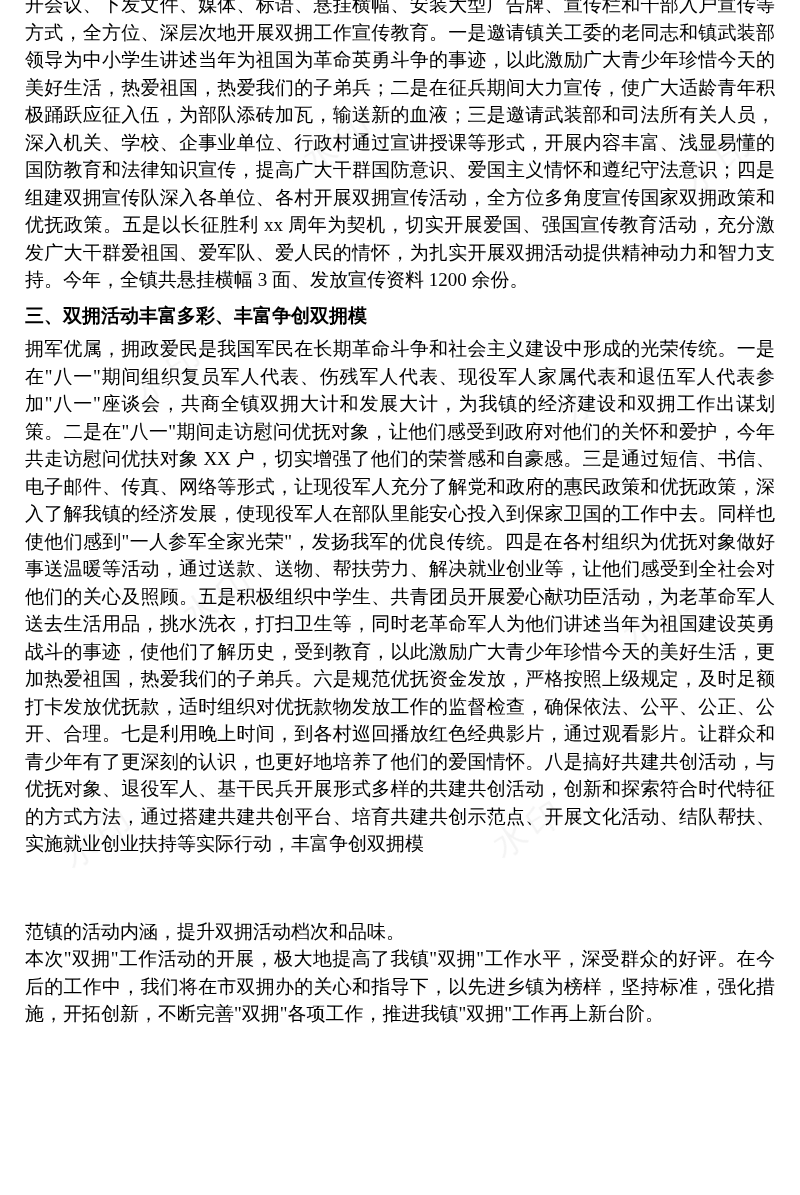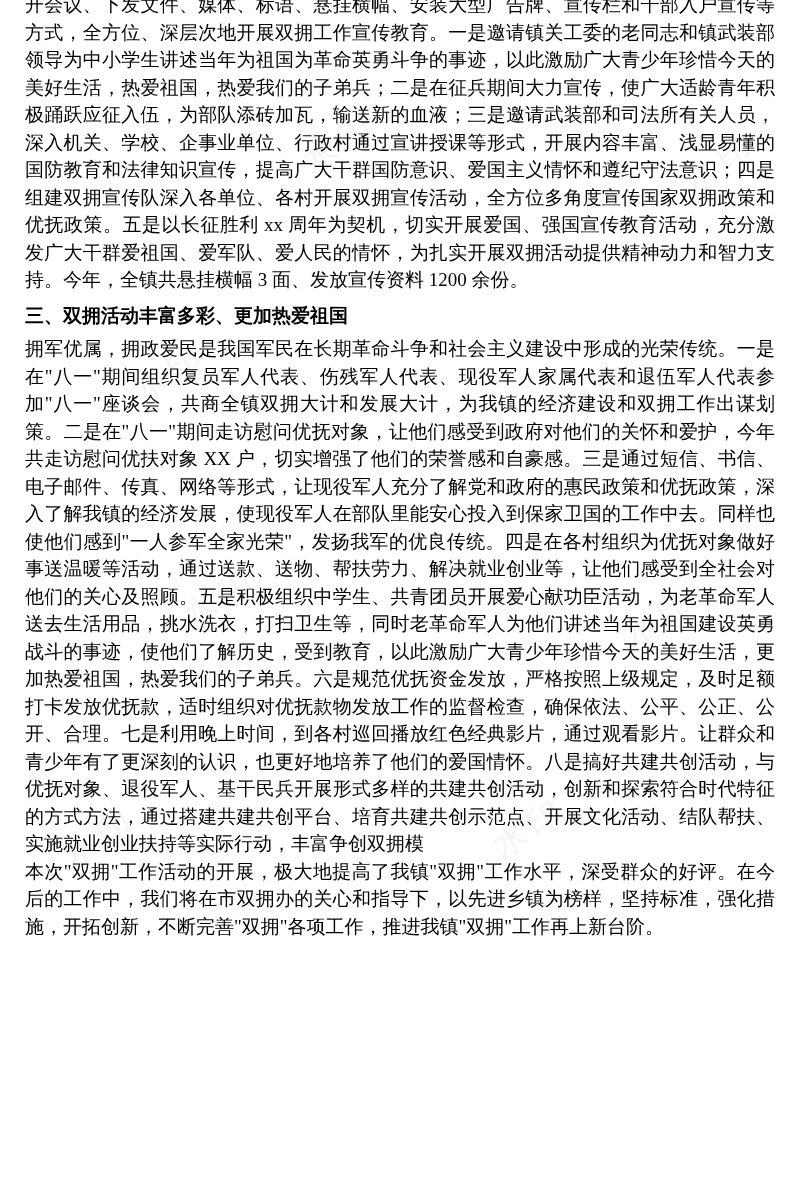--- a/index.html
+++ b/index.html
@@ -70,20 +70,21 @@
     <span style="left: 60px; top: 815px; transform: rotate(-32deg);">水印</span>
     <span style="left: 490px; top: 805px; transform: rotate(-32deg);">水印</span>
     <span style="left: 300px; top: 120px; transform: rotate(-32deg);">水印</span>
     <span style="left: 680px; top: 140px; transform: rotate(-32deg);">水印</span>
   </div>
 
 <div class="doc">
 
   <p class="para-first">开会议、下发文件、媒体、标语、悬挂横幅、安装大型广告牌、宣传栏和干部入户宣传等方式，全方位、深层次地开展双拥工作宣传教育。一是邀请镇关工委的老同志和镇武装部领导为中小学生讲述当年为祖国为革命英勇斗争的事迹，以此激励广大青少年珍惜今天的美好生活，热爱祖国，热爱我们的子弟兵；二是在征兵期间大力宣传，使广大适龄青年积极踊跃应征入伍，为部队添砖加瓦，输送新的血液；三是邀请武装部和司法所有关人员，深入机关、学校、企事业单位、行政村通过宣讲授课等形式，开展内容丰富、浅显易懂的国防教育和法律知识宣传，提高广大干群国防意识、爱国主义情怀和遵纪守法意识；四是组建双拥宣传队深入各单位、各村开展双拥宣传活动，全方位多角度宣传国家双拥政策和优抚政策。五是以长征胜利 xx 周年为契机，切实开展爱国、强国宣传教育活动，充分激发广大干群爱祖国、爱军队、爱人民的情怀，为扎实开展双拥活动提供精神动力和智力支持。今年，全镇共悬挂横幅 3 面、发放宣传资料 1200 余份。</p>
 
-  <p class="section-heading">三、双拥活动丰富多彩、更加热爱祖国</p>
+  <p class="section-heading">三、双拥活动丰富多彩、丰富争创双拥模</p>
 
   <p>拥军优属，拥政爱民是我国军民在长期革命斗争和社会主义建设中形成的光荣传统。一是在"八一"期间组织复员军人代表、伤残军人代表、现役军人家属代表和退伍军人代表参加"八一"座谈会，共商全镇双拥大计和发展大计，为我镇的经济建设和双拥工作出谋划策。二是在"八一"期间走访慰问优抚对象，让他们感受到政府对他们的关怀和爱护，今年共走访慰问优扶对象 XX 户，切实增强了他们的荣誉感和自豪感。三是通过短信、书信、电子邮件、传真、网络等形式，让现役军人充分了解党和政府的惠民政策和优抚政策，深入了解我镇的经济发展，使现役军人在部队里能安心投入到保家卫国的工作中去。同样也使他们感到"一人参军全家光荣"，发扬我军的优良传统。四是在各村组织为优抚对象做好事送温暖等活动，通过送款、送物、帮扶劳力、解决就业创业等，让他们感受到全社会对他们的关心及照顾。五是积极组织中学生、共青团员开展爱心献功臣活动，为老革命军人送去生活用品，挑水洗衣，打扫卫生等，同时老革命军人为他们讲述当年为祖国建设英勇战斗的事迹，使他们了解历史，受到教育，以此激励广大青少年珍惜今天的美好生活，更加热爱祖国，热爱我们的子弟兵。六是规范优抚资金发放，严格按照上级规定，及时足额打卡发放优抚款，适时组织对优抚款物发放工作的监督检查，确保依法、公平、公正、公开、合理。七是利用晚上时间，到各村巡回播放红色经典影片，通过观看影片。让群众和青少年有了更深刻的认识，也更好地培养了他们的爱国情怀。八是搞好共建共创活动，与优抚对象、退役军人、基干民兵开展形式多样的共建共创活动，创新和探索符合时代特征的方式方法，通过搭建共建共创平台、培育共建共创示范点、开展文化活动、结队帮扶、实施就业创业扶持等实际行动，丰富争创双拥模</p>
 
+  <p class="para-continuation">范镇的活动内涵，提升双拥活动档次和品味。</p>
 
   <p>本次"双拥"工作活动的开展，极大地提高了我镇"双拥"工作水平，深受群众的好评。在今后的工作中，我们将在市双拥办的关心和指导下，以先进乡镇为榜样，坚持标准，强化措施，开拓创新，不断完善"双拥"各项工作，推进我镇"双拥"工作再上新台阶。</p>
 
 </div>
 
 </body></html>

